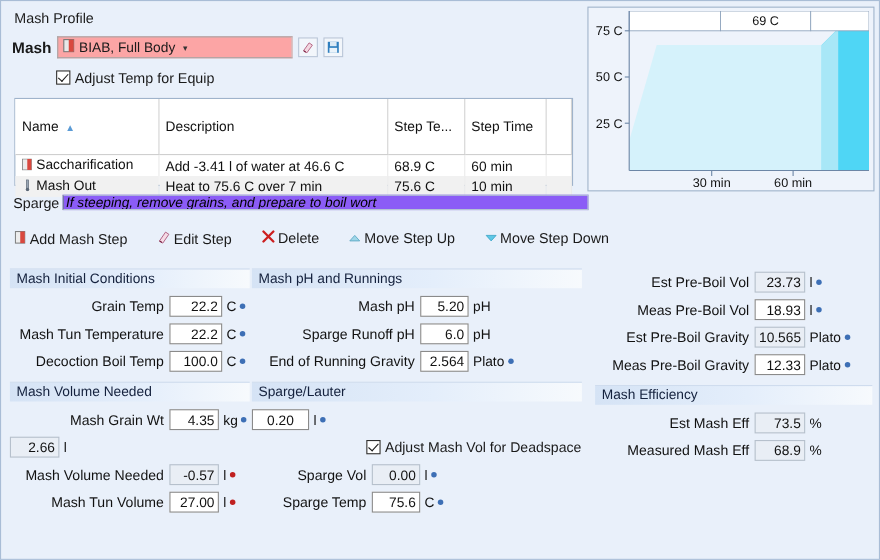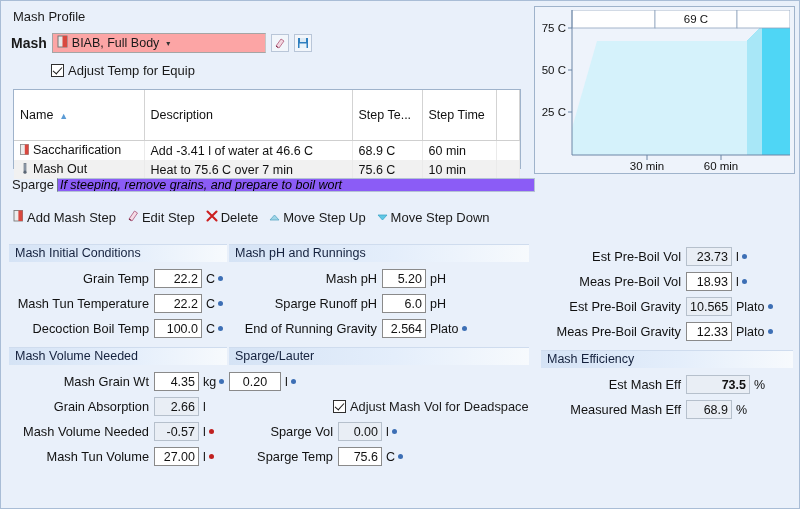--- a/index.html
+++ b/index.html
@@ -61,29 +61,29 @@
     background:#fff;color:#111;
   }
   table.steps td{
     padding:2px 6px;border-right:1px solid #eaeaea;color:#111;white-space:nowrap;
     overflow:hidden;
   }
   tr.alt td{background:#f1f1f1;}
   .sort-caret{color:#5b9bd5;font-size:9px;margin-left:6px;}
   .step-ico{display:inline-block;width:11px;margin-right:2px;vertical-align:-1px;}
   
-  .sparge-row{position:absolute;left:11px;top:176px;display:flex;align-items:center;}
+  .sparge-row{position:absolute;left:11px;top:176px;display:flex;align-items:flex-start;}
   .sparge-label{font-size:13px;margin-right:3px;}
   .sparge-input{
     width:478px;height:14px;background:#8b5cf6;border:1px solid #b4c2d4;
     border-left:1px solid #6f7d8f;
     font-size:12.5px;padding:0 2px;box-sizing:border-box;line-height:16px;font-style:italic;
   }
   
-  .toolbar{position:absolute;left:12px;top:208px;display:flex;align-items:center;gap:0px;}
+  .toolbar{position:absolute;left:12px;top:208px;display:flex;align-items:flex-start;gap:16px;}
   .tb-item{display:inline-flex;align-items:center;gap:3px;margin-right:11px;font-size:13px;}
   
   .chart-box{
     position:absolute;left:533px;top:5px;width:261px;height:168px;
     border:1px solid #9fb3cb;background:#eef3fb;box-sizing:border-box;
   }
   .chart-inner{position:absolute;left:4px;top:3px;width:251px;height:160px;}
   
   .cols{position:absolute;left:0;top:238px;width:800px;height:270px;}
   .col{position:absolute;top:5px;}
@@ -311,21 +311,20 @@
       </div>
 
       <div class="sec-head" style="margin-top:6px">Mash Volume Needed</div>
 
       <div class="field">
         <span class="f-label" style="width:140px">Mash Grain Wt</span>
         <input class="f-input" style="width: 45px;" value="4.35">
         <span class="f-unit"><span>kg</span><span class="dot blue"></span></span>
       </div>
       <div class="field">
-        <span class="f-label" style="width:140px">Grain Absorption</span>
         <input class="f-input ro" style="width: 45px;" readonly="" value="2.66">
         <span class="f-unit">l</span>
       </div>
       <div class="field">
         <span class="f-label" style="width:140px">Mash Volume Needed</span>
         <input class="f-input ro" style="width: 45px;" readonly="" value="-0.57">
         <span class="f-unit"><span>l</span><span class="dot red"></span></span>
       </div>
       <div class="field">
         <span class="f-label" style="width:140px">Mash Tun Volume</span>
@@ -395,21 +394,21 @@
       <div class="field">
         <span class="f-label" style="width:140px">Meas Pre-Boil Gravity</span>
         <input class="f-input" style="width: 46px;" value="12.33">
         <span class="f-unit"><span>Plato</span><span class="dot blue"></span></span>
       </div>
 
       <div class="sec-head" style="margin-top:6px">Mash Efficiency</div>
 
       <div class="field">
         <span class="f-label" style="width:140px">Est Mash Eff</span>
-        <input class="f-input ro" style="width: 64px; font-weight: bold;" readonly="" value="73.5">
+        <input class="f-input ro" style="width: 46px;" readonly="" value="73.5">
         <span class="f-unit">%</span>
       </div>
       <div class="field">
         <span class="f-label" style="width:140px">Measured Mash Eff</span>
         <input class="f-input ro" style="width: 46px;" readonly="" value="68.9">
         <span class="f-unit">%</span>
       </div>
     </div>
 
   </div>

